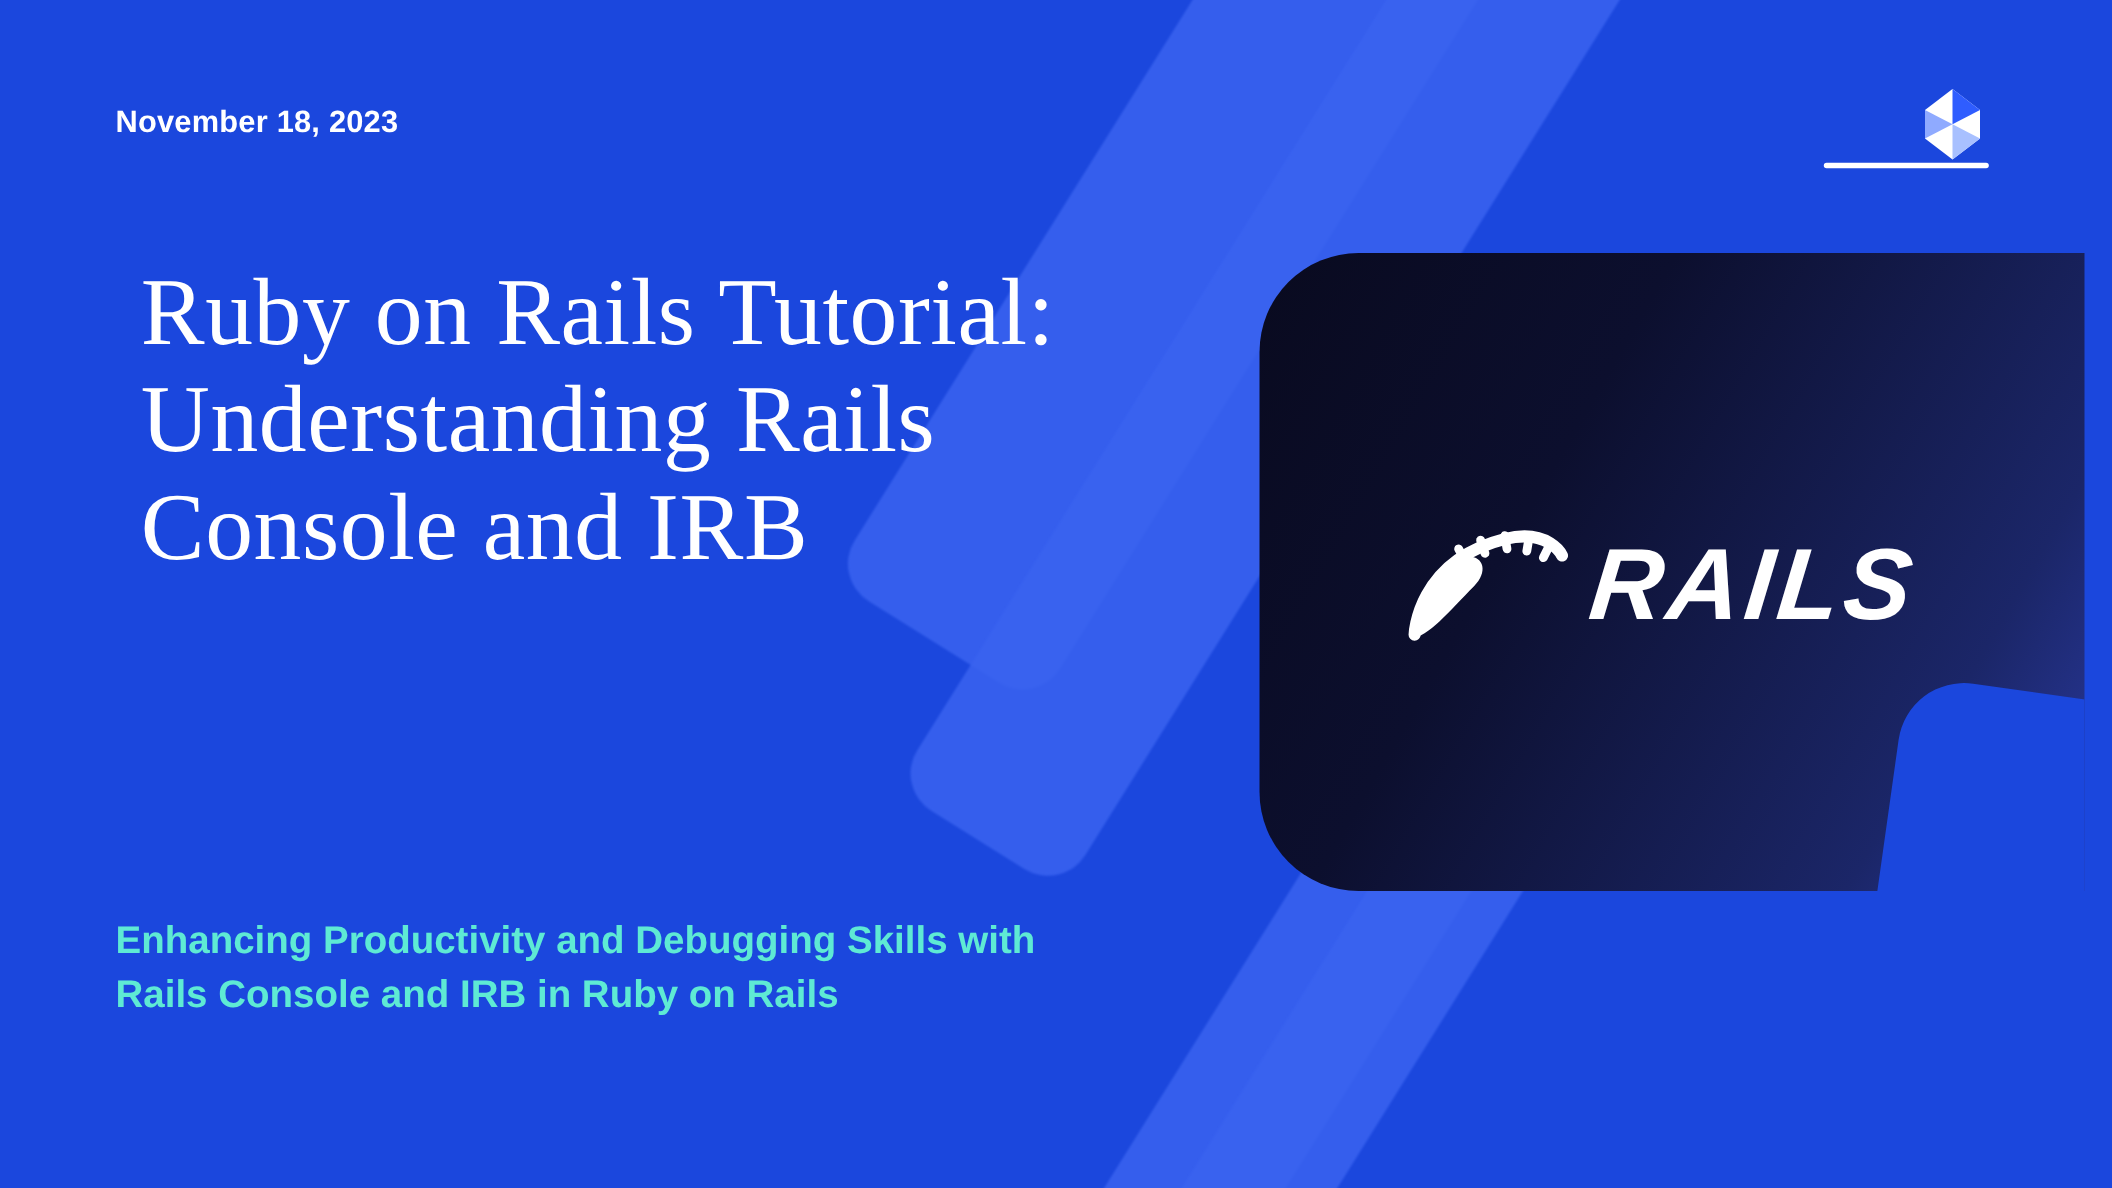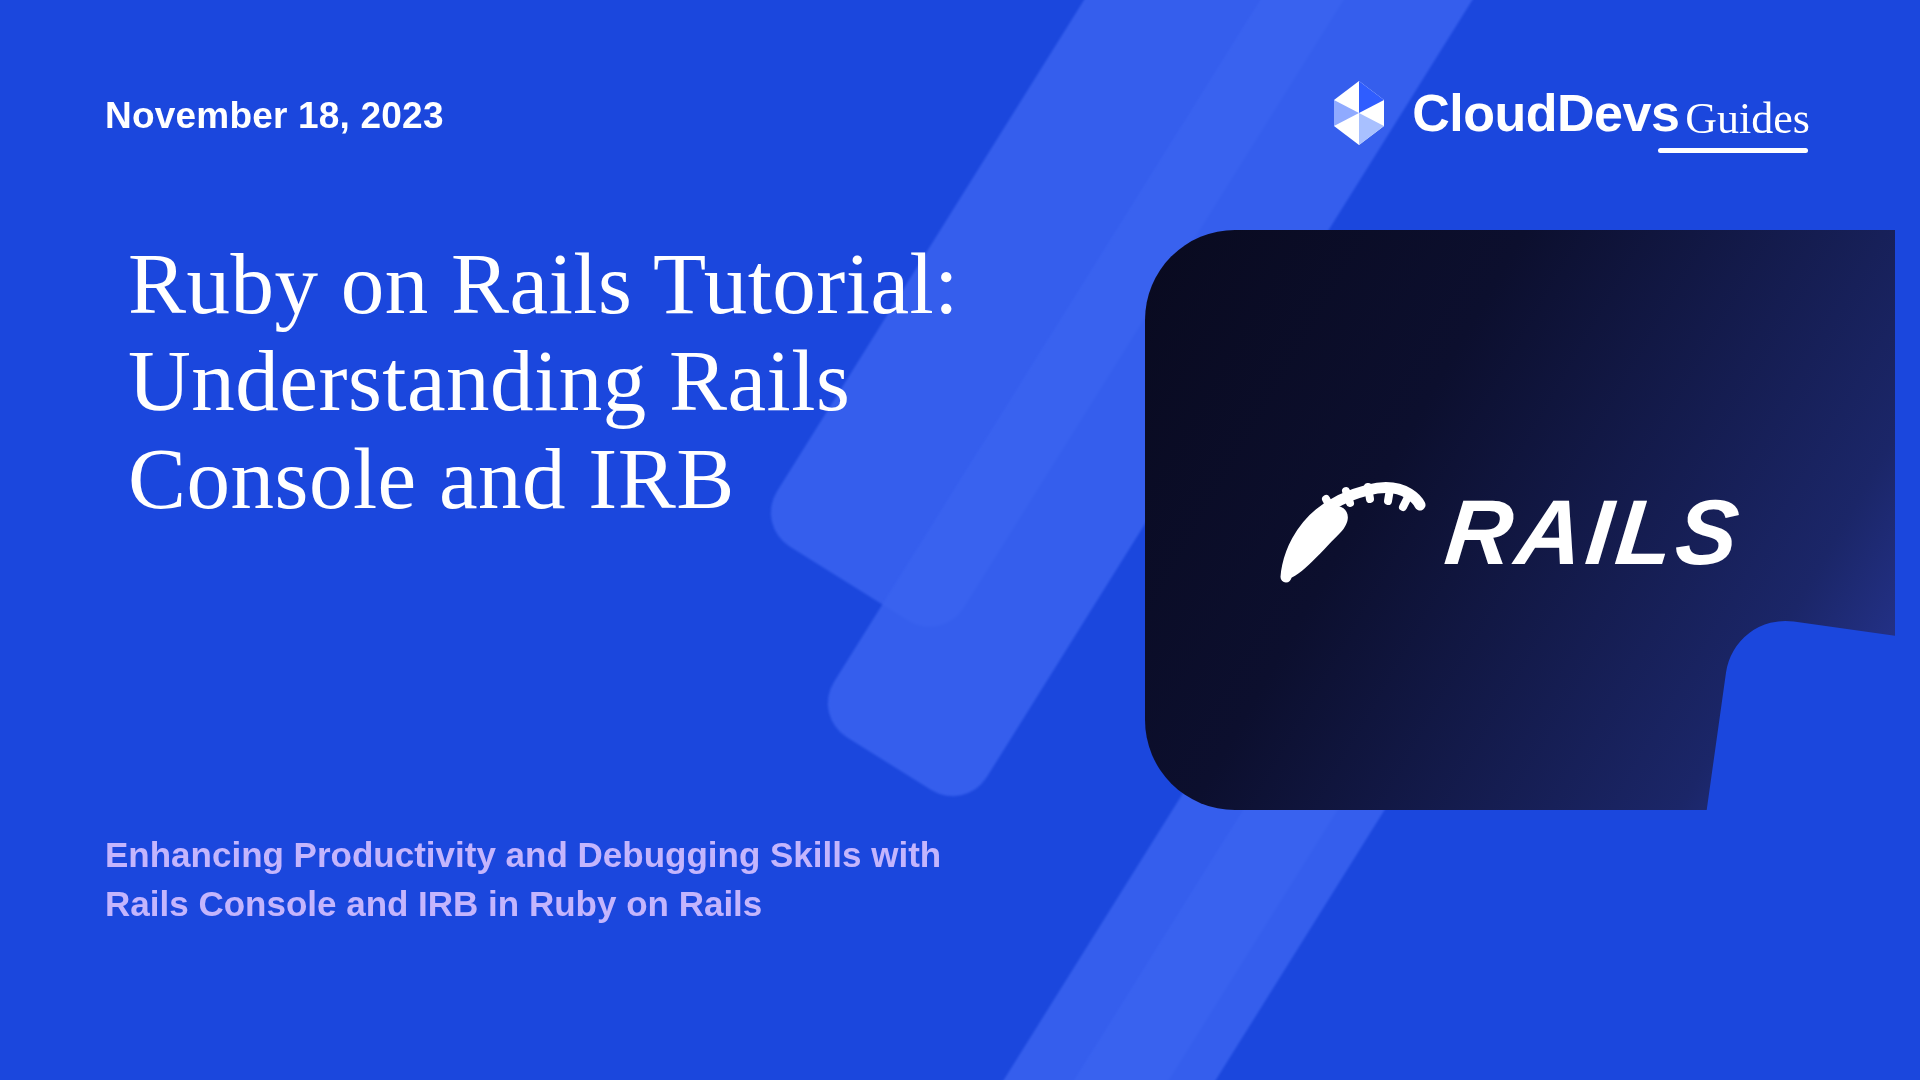--- a/index.html
+++ b/index.html
@@ -24,41 +24,41 @@
   .brush3 { width: 1000px; height: 140px; top: 700px; left: 780px; }
   .brush4 { width: 900px; height: 120px; top: 820px; left: 820px; }
 
   .date {
     position: absolute;
     top: 95px;
     left: 105px;
     color: #ffffff;
     font-family: -apple-system, BlinkMacSystemFont, 'Segoe UI', Arial, sans-serif;
     font-weight: 700;
-    font-size: 37px;
+    font-size: 28px;
     letter-spacing: 0.2px;
   }
   .headline {
     position: absolute;
     top: 235px;
     left: 100px;
     color: #ffffff;
     font-family: Georgia, 'Times New Roman', serif;
     font-weight: 400;
     font-size: 87px;
     line-height: 1.12;
     white-space: pre-line;
     letter-spacing: 0.5px;
     margin-left: 28px;
   }
   .subhead {
     position: absolute;
     top: 830px;
     left: 105px;
-    color: #c4b5fd;
+    color: #5eead4;
     font-family: -apple-system, BlinkMacSystemFont, 'Segoe UI', Arial, sans-serif;
     font-weight: 700;
     font-size: 35px;
     line-height: 1.4;
     white-space: pre-line;
   }
 
   .brand {
     position: absolute;
     top: 78px;
@@ -161,23 +161,20 @@
 
 <div class="brand">
   <div class="brand-logo">
     <svg viewBox="0 0 70 70" width="70" height="70">
       <path d="M35 3 L60 22 L60 48 L35 67 L10 48 L10 22 Z" fill="#ffffff"></path>
       <path d="M35 3 L60 22 L35 35 Z" fill="#2f5dff"></path>
       <path d="M35 35 L60 48 L35 67 Z" fill="#a8c0ff"></path>
       <path d="M10 22 L35 35 L10 48 Z" fill="#8faaff"></path>
     </svg>
   </div>
-  <div>
-    <span class="brand-name">CloudDevs</span><span class="brand-sub">Guides</span>
-  </div>
 </div>
 <div class="brand-underline"></div>
 
 <div class="feature-card">
   <div class="rails-logo">
     <svg width="150" height="130" viewBox="0 0 150 130">
       <path d="M8 122 C 8 122 10 55 90 35 C 130 25 142 50 142 50" stroke="#ffffff" stroke-width="11" fill="none" stroke-linecap="round"></path>
       <path d="M5 125 C 5 125 5 80 38 58 C 65 40 80 60 62 78 C 40 100 20 125 5 125 Z" fill="#ffffff"></path>
       <line x1="48" y1="44" x2="54" y2="55" stroke="#ffffff" stroke-width="8" stroke-linecap="round"></line>
       <line x1="68" y1="36" x2="72" y2="48" stroke="#ffffff" stroke-width="8" stroke-linecap="round"></line>

